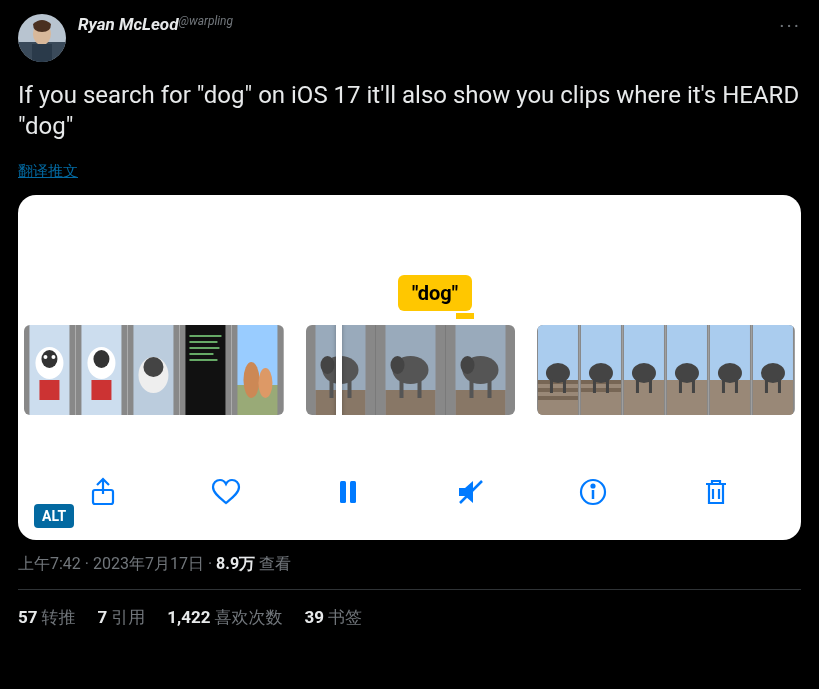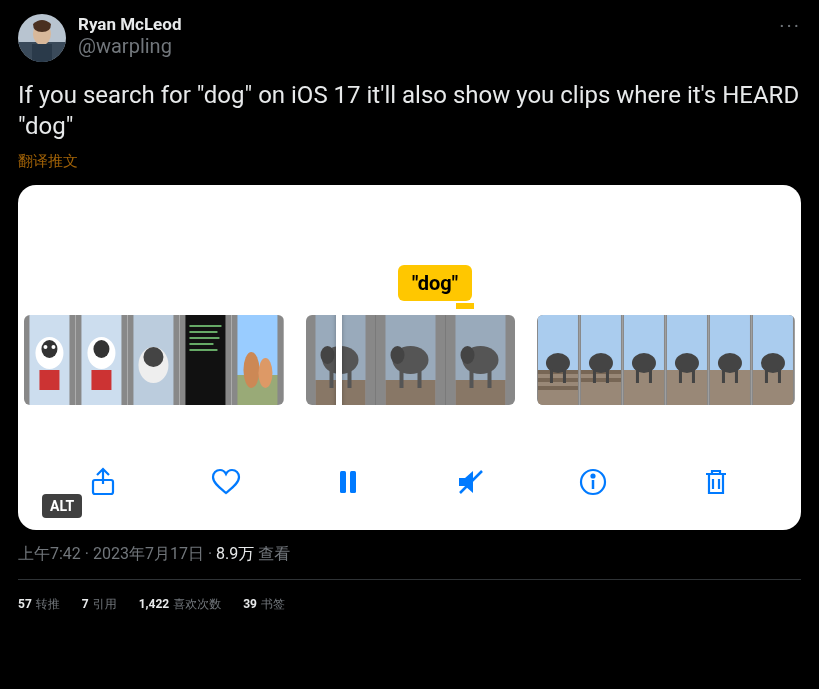--- a/index.html
+++ b/index.html
@@ -22,44 +22,45 @@
   }
   .avatar {
     width: 48px;
     height: 48px;
     border-radius: 50%;
     flex-shrink: 0;
     overflow: hidden;
     position: relative;
   }
   .avatar svg { width: 100%; height: 100%; display: block; }
-  .names { display: flex; flex-direction: column; line-height: 1.2; }
+  .names { display: flex; flex-direction: row; line-height: 1.2; font-style: italic; }
   .display-name { font-weight: 700; font-size: 17px; color: #e7e9ea; }
-  .handle { font-size: 20px; color: #71767b; }
+  .handle { font-size: 12px; color: #71767b; }
   .more {
     position: absolute;
     right: 0;
     top: 0;
     color: #71767b;
     font-size: 20px;
     letter-spacing: 2px;
     cursor: pointer;
   }
   .body-text {
     margin-top: 18px;
     font-size: 24px;
     line-height: 1.3;
     color: #e7e9ea;
     font-weight: 400;
   }
   .translate {
-    margin-top: 10px;
-    color: #a16207;
+    margin-top: 20px;
+    color: #0369a1;
     font-size: 15px;
     cursor: pointer;
+    text-decoration: underline;
   }
   .media-card {
     margin-top: 14px;
     background: #fff;
     border-radius: 18px;
     overflow: hidden;
     position: relative;
     width: 100%;
     height: 345px;
   }
@@ -139,43 +140,42 @@
     height: 36px;
     display: flex;
     align-items: center;
     justify-content: center;
   }
   .tool-btn svg { width: 32px; height: 32px; }
   .alt-badge {
     position: absolute;
     left: 16px;
     bottom: 12px;
-    background: #404040;
+    background: #0369a1;
     color: #fff;
     font-weight: 700;
     font-size: 14px;
     padding: 4px 8px;
     border-radius: 4px;
-    margin-left: 8px;
   }
   .meta {
     margin-top: 14px;
     color: #71767b;
     font-size: 16px;
   }
-  .meta .views-num { color: #e7e9ea; font-weight: 400; }
+  .meta .views-num { color: #e7e9ea; font-weight: 700; }
   .divider {
     border-top: 1px solid #2f3336;
     margin-top: 14px;
   }
   .stats {
     display: flex;
     gap: 22px;
     padding: 16px 0 0 0;
-    font-size: 12px;
+    font-size: 17px;
     color: #71767b;
   }
   .stats .num { color: #e7e9ea; font-weight: 700; margin-right: 4px; }
 </style>
 </head>
 <body>
 
 <div class="tweet">
   <div class="header">
     <div class="avatar">

